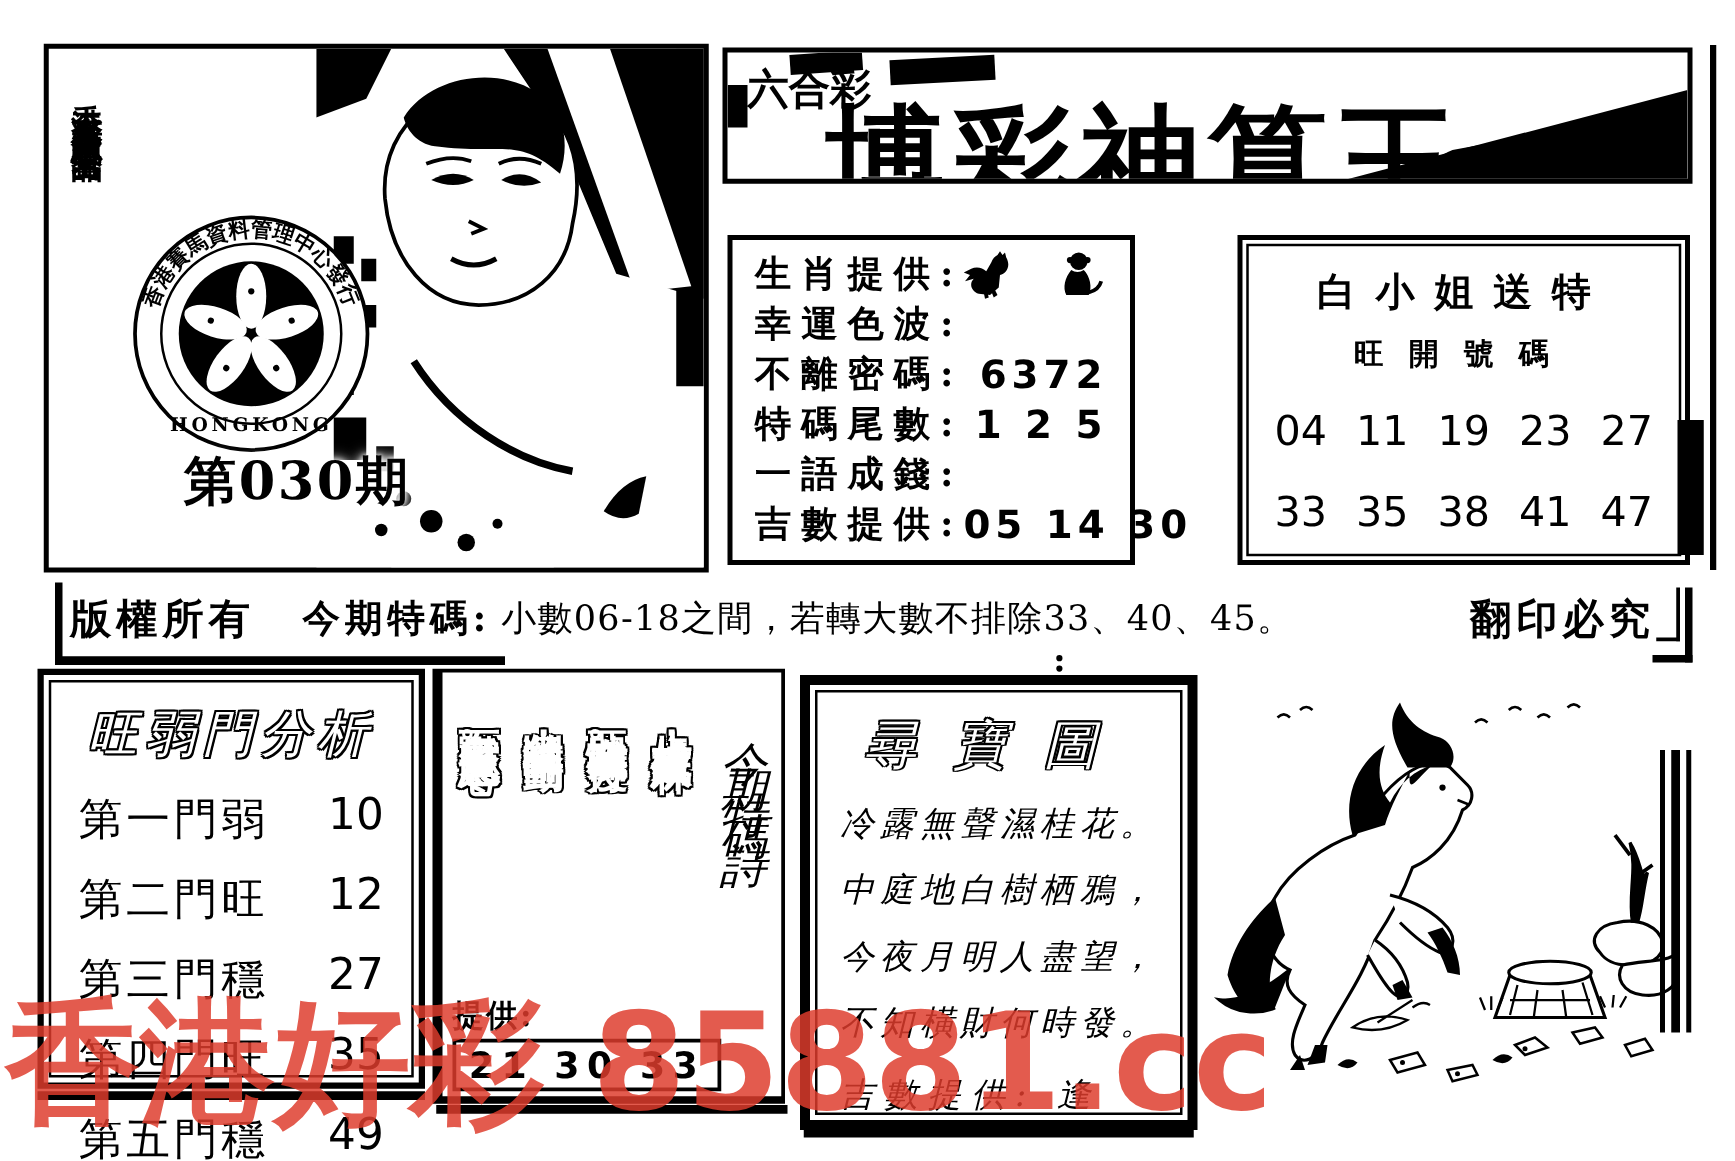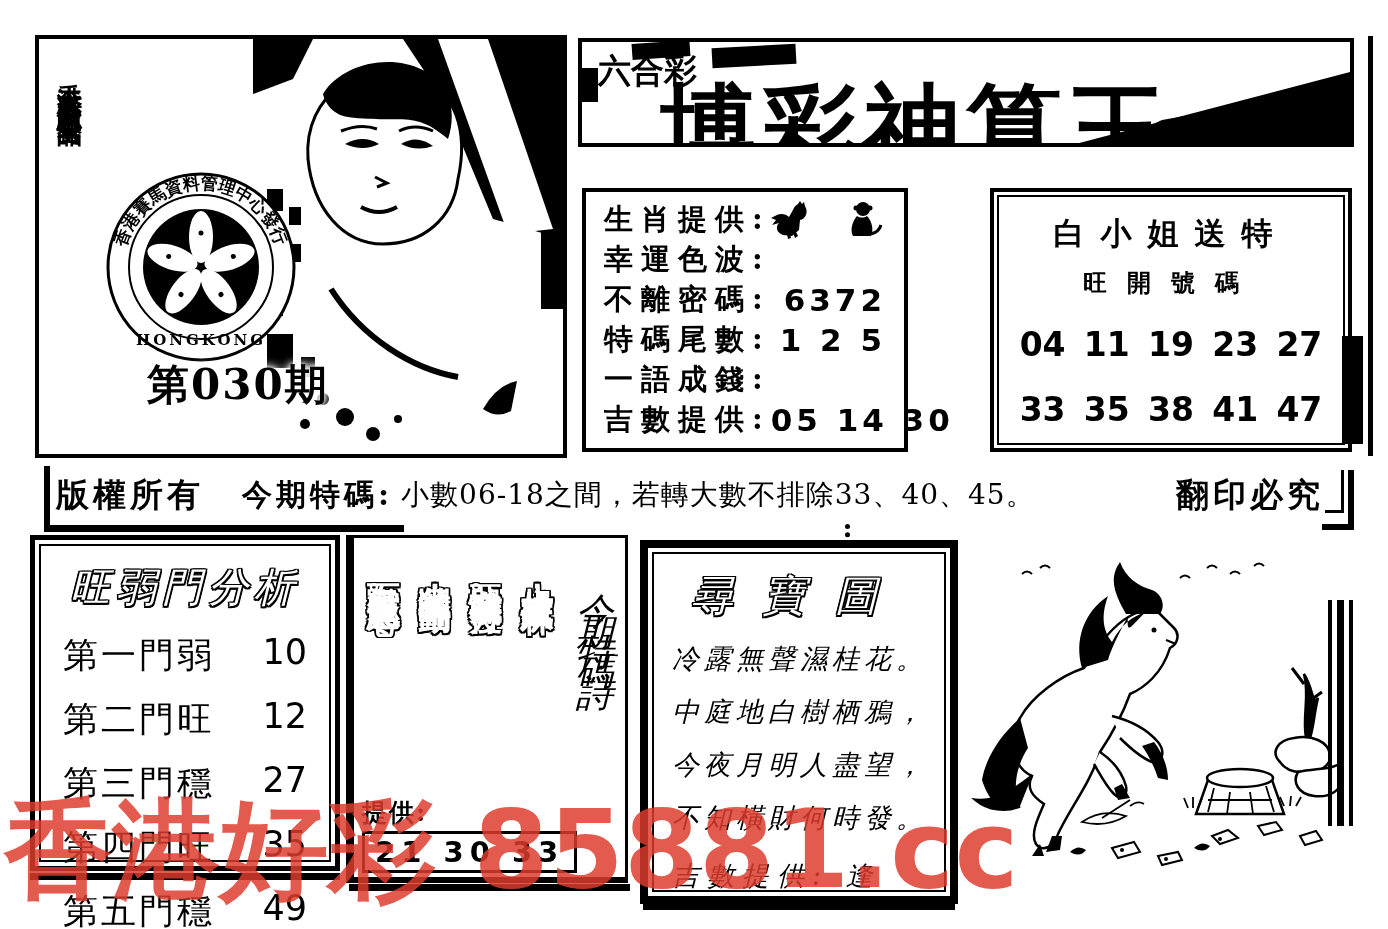--- a/index.html
+++ b/index.html
@@ -1,21 +1,21 @@
 <!DOCTYPE html>
 <html><head>
 <meta charset="utf-8">
 <style>
   html,body{margin:0;padding:0;background:#888;}
   .page{position:relative;width:1388px;height:929px;background:#fff;overflow:hidden;
         font-family:"DejaVu Serif", serif;color:#000;}
   .box{position:absolute;border:4px solid #000;background:#fff;box-sizing:border-box;}
   .hollow{color:#fff;text-shadow:-1.5px -1.5px 0 #000,1.5px -1.5px 0 #000,-1.5px 1.5px 0 #000,1.5px 1.5px 0 #000,
           -1.5px 0 0 #000,1.5px 0 0 #000,0 -1.5px 0 #000,0 1.5px 0 #000;}
-  .sans{font-family:"DejaVu Sans", sans-serif;font-weight:bold;}
+  .sans{font-family:"DejaVu Sans", sans-serif;}
 
   
   .photo-box{left:35px;top:35px;width:532px;height:423px;}
   .pub-vert{position:absolute;left:14px;top:24px;writing-mode:vertical-rl;font-size:25px;
             letter-spacing:3px;font-weight:bold;height:385px;}
   .emblem{position:absolute;left:62px;top:128px;}
   .issue{position:absolute;left:108px;top:318px;font-size:42px;font-weight:bold;letter-spacing:2px;
          text-shadow:0 0 4px #fff,0 0 8px #fff,0 0 12px #fff;z-index:3;}
   .photo-art{position:absolute;right:0;top:0;}
 

